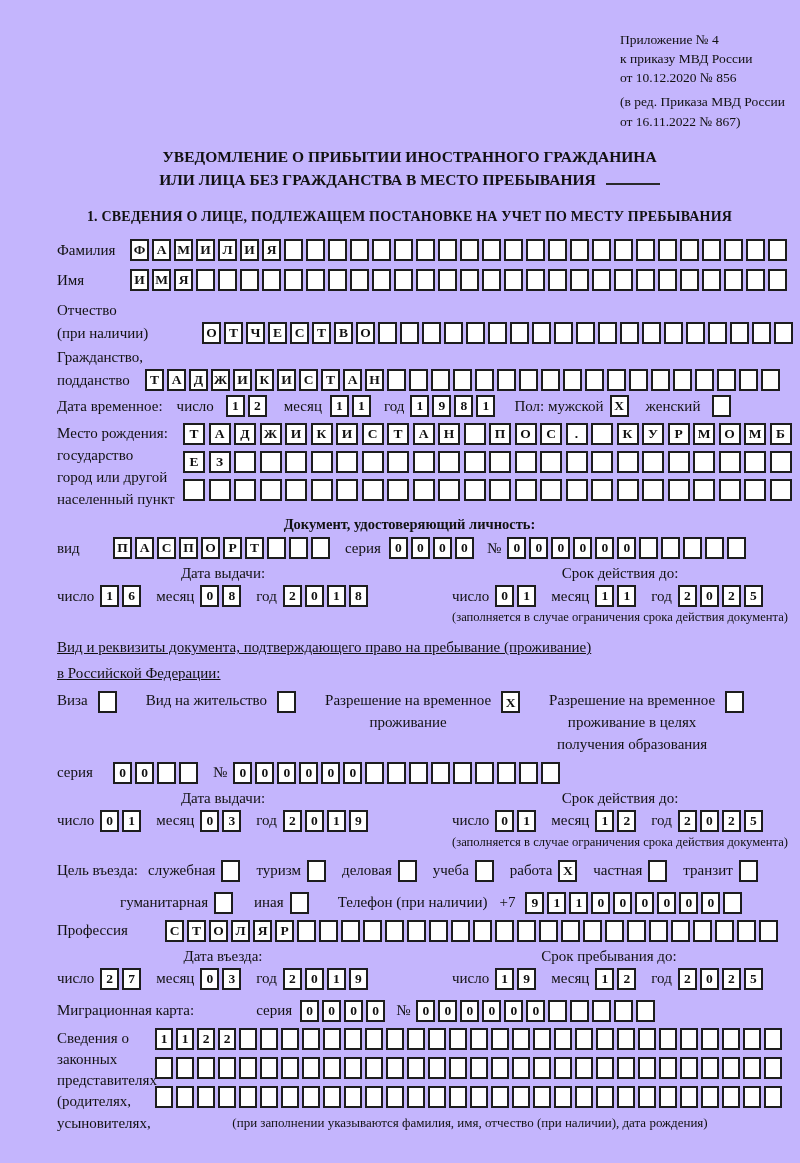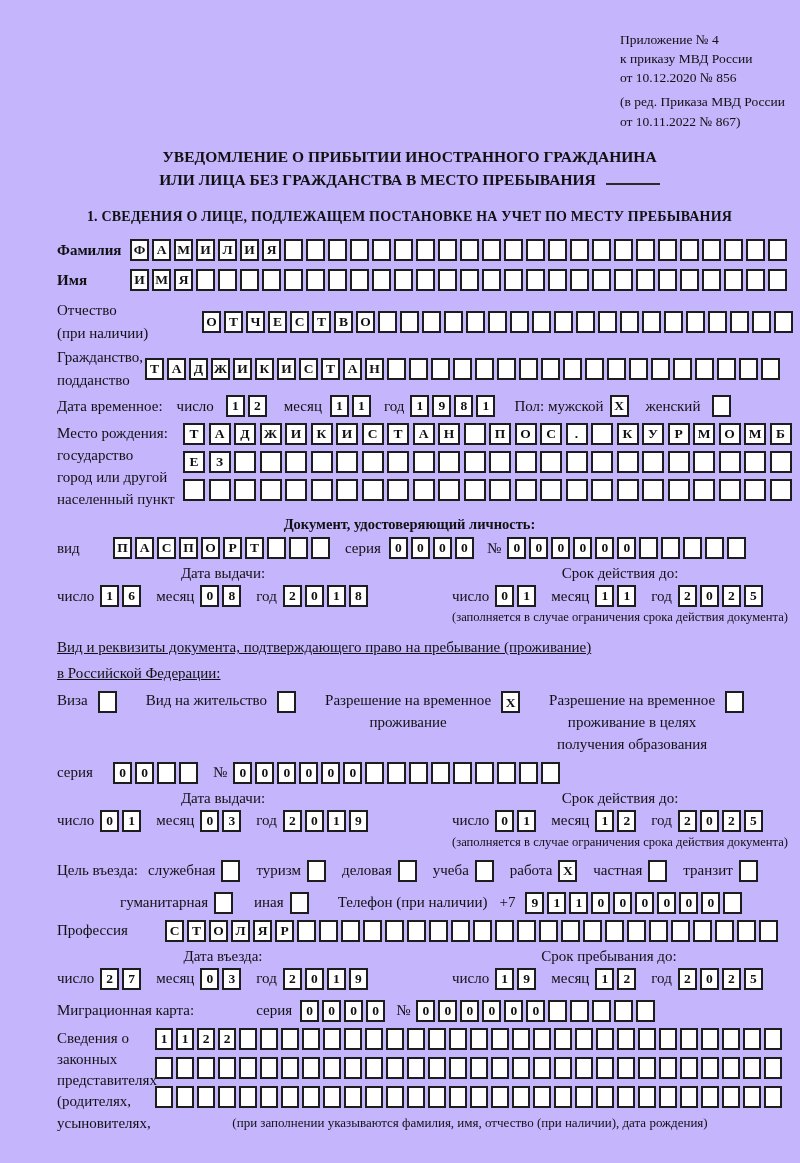--- a/index.html
+++ b/index.html
@@ -11,25 +11,25 @@
     padding:30px 38px 0 57px; overflow:hidden; position:relative;
   }
   .appendix { margin-left:563px; font-size:13.5px; line-height:1.42; white-space:nowrap; }
   .amendment { margin-top:5px; }
   .forma { text-align:right; font-weight:bold; font-size:15px; margin-top:10px; letter-spacing:.6px; }
   .title { text-align:center; font-weight:bold; font-size:15.5px; margin-top:14px; line-height:1.5; white-space:nowrap; }
   .blank-line { display:inline-block; width:54px; border-bottom:2px solid #2a2a2a; margin-left:10px; height:12px; }
   .sect { text-align:center; font-weight:bold; font-size:14px; margin-top:18px; white-space:nowrap; letter-spacing:.2px; }
 
   .frow { display:flex; align-items:center; margin-top:8px; font-size:15px; }
-  .frow.top { align-items:center; }
+  .frow.top { align-items:flex-end; }
   .mt14 { margin-top:14px; } .mt4 { margin-top:4px; } .mt2 { margin-top:2px; } .mt6 { margin-top:6px; } .mt10 { margin-top:10px; }
   .lbl { white-space:nowrap; flex-shrink:0; }
   .stack { display:block; line-height:1.5; }
-  .w73 { width:73px;font-weight:bold; } .w145 { width:145px; } .w88 { width:88px; } .w108 { width:108px; }
+  .w73 { width:73px; } .w145 { width:145px; } .w88 { width:88px; } .w108 { width:108px; }
   .cells { display:inline-flex; flex-shrink:0; }
   .cell {
     box-sizing:border-box; display:inline-flex; align-items:center; justify-content:center;
     width:19px; height:22px; border:2px solid #1d1d1d; margin-right:3px;
     font-weight:bold; font-size:13.5px; flex-shrink:0; background:#fff;
   }
   .wide .cell { width:22px; margin-right:3.5px; }
   .tight .cell { width:18px; }
 
   .bp { display:flex; align-items:flex-start; margin-top:6px; font-size:15px; }
@@ -73,21 +73,21 @@
 </head>
 <body>
 
 <div class="page">
 
   <div class="appendix">
     <div>Приложение № 4</div>
     <div>к приказу МВД России</div>
     <div>от 10.12.2020 № 856</div>
     <div class="amendment">(в ред. Приказа МВД России</div>
-    <div>от 10.11.2022 № 867)</div>
+    <div>от 16.11.2022 № 867)</div>
   </div>
 
 
   <div class="title">
     <div>УВЕДОМЛЕНИЕ О ПРИБЫТИИ ИНОСТРАННОГО ГРАЖДАНИНА</div>
     <div><span>ИЛИ ЛИЦА БЕЗ ГРАЖДАНСТВА В МЕСТО ПРЕБЫВАНИЯ</span><span class="blank-line"></span></div>
   </div>
 
   <div class="sect">1. СВЕДЕНИЯ О ЛИЦЕ, ПОДЛЕЖАЩЕМ ПОСТАНОВКЕ НА УЧЕТ ПО МЕСТУ ПРЕБЫВАНИЯ</div>
 

